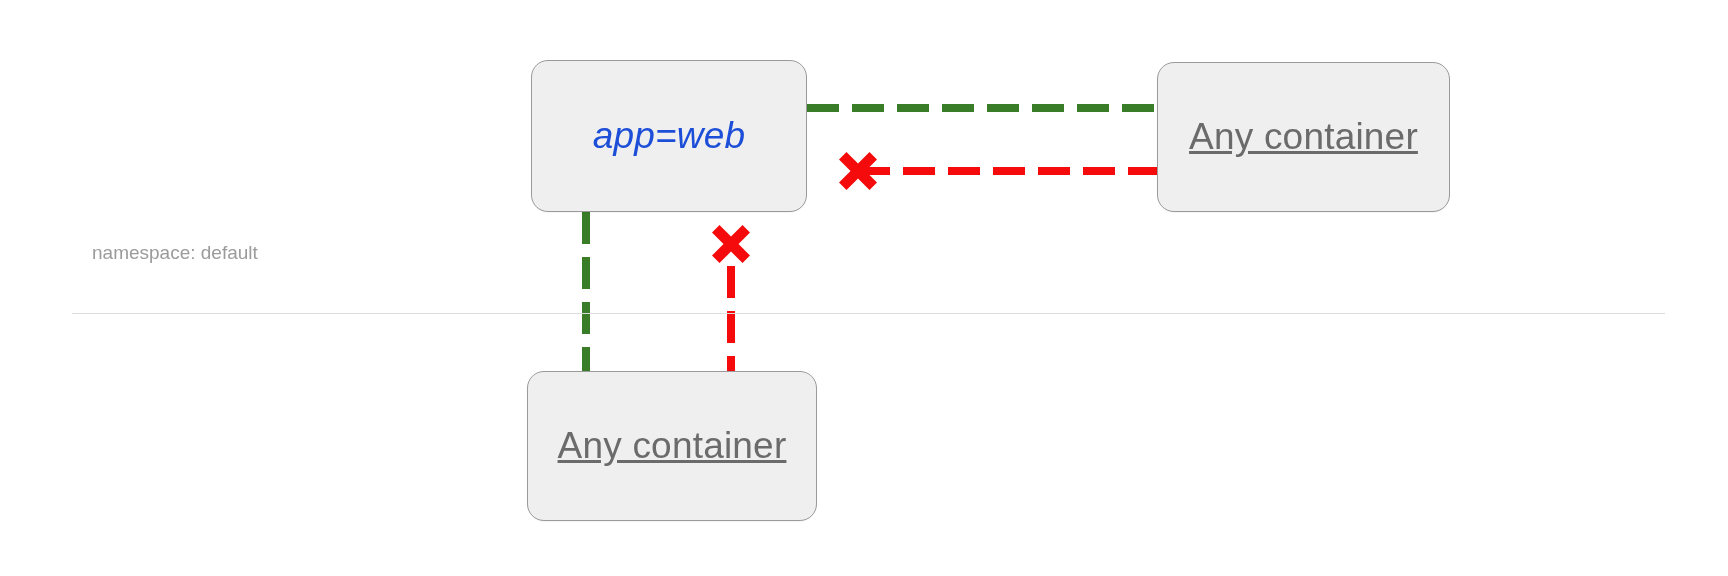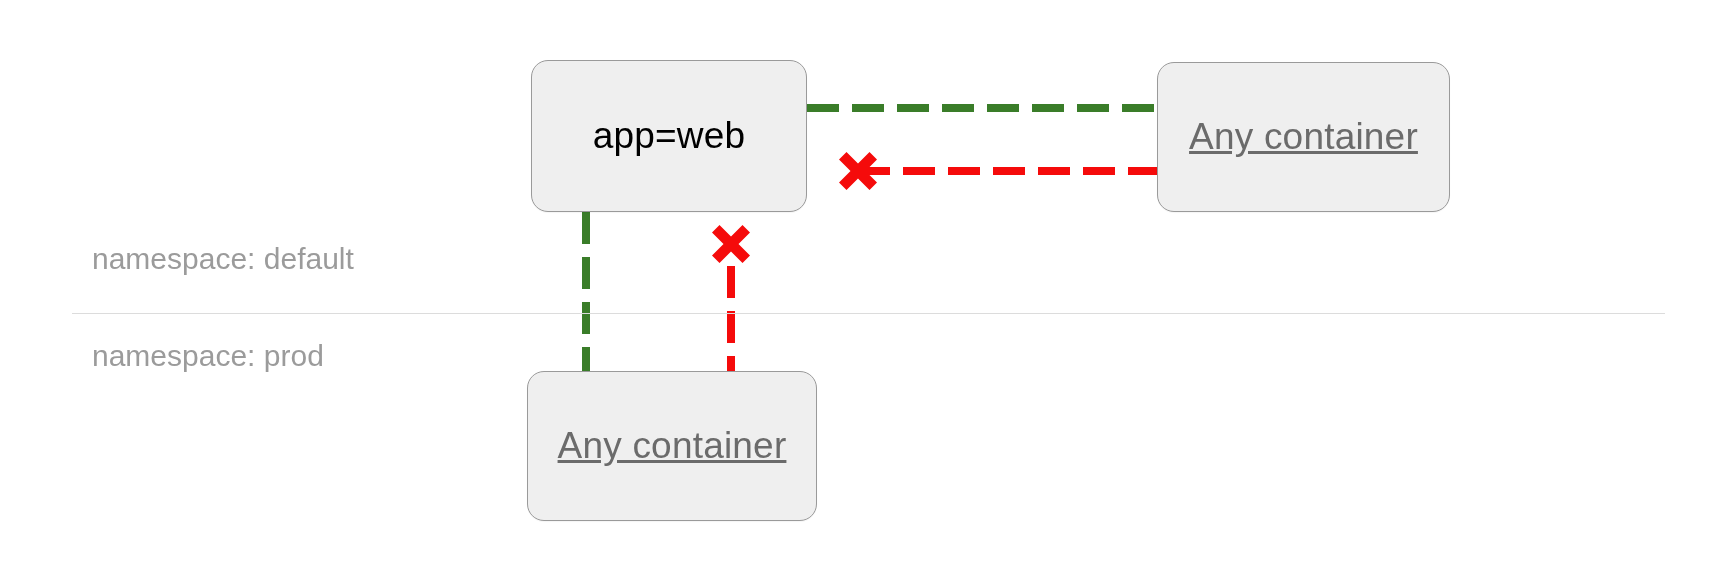--- a/index.html
+++ b/index.html
@@ -41,21 +41,21 @@
   }
   .node-primary .node-label {
     color: #1a1a1a;
   }
   .node-secondary .node-label {
     color: #6b6b6b;
     text-decoration: underline;
   }
   .ns-label {
     position: absolute;
-    font-size: 30px;
+    font-size: 19px;
     color: #9b9b9b;
     white-space: nowrap;
   }
   .divider {
     position: absolute;
     height: 1px;
     background: #dcdcdc;
   }
   .xmark {
     position: absolute;
@@ -71,24 +71,23 @@
   <svg id="edges" viewBox="0 0 1728 576" xmlns="http://www.w3.org/2000/svg">
     <line class="edge edge-allow" id="svg-edge-0" stroke="#3a7d29" stroke-width="8" stroke-dasharray="32 13" x1="807" y1="108" x2="1157" y2="108"></line>
     <line class="edge edge-deny" id="svg-edge-1" stroke="#f50b0b" stroke-width="8" stroke-dasharray="32 13" x1="858" y1="171" x2="1157" y2="171"></line>
     <line class="edge edge-allow" id="svg-edge-2" stroke="#3a7d29" stroke-width="8" stroke-dasharray="32 13" x1="586" y1="212" x2="586" y2="371"></line>
     <line class="edge edge-deny" id="svg-edge-3" stroke="#f50b0b" stroke-width="8" stroke-dasharray="32 13" x1="731" y1="266" x2="731" y2="371"></line>
   </svg>
 
   <div class="divider" id="ns-divider" style="left: 72px; top: 313px; width: 1593px; background: rgb(220, 220, 220);"></div>
 
   <div class="ns-label" id="zone-label-0" style="left: 92px; top: 242px; color: rgb(155, 155, 155);">namespace: default</div>
-  <div class="ns-label" id="zone-label-1" style="left: 92px; top: 339px; color: rgb(155, 155, 155);">namespace: prod</div>
 
   <div class="node node-primary" id="node-0" style="left: 531px; top: 60px; width: 276px; height: 152px; background: rgb(239, 239, 239); border-color: rgb(154, 154, 154);">
-    <span class="node-label" style="color: #000000;">app=web</span>
+    <span class="node-label" style="color: #1d4ed8; font-style: italic;">app=web</span>
   </div>
 
   <div class="node node-secondary" id="node-1" style="left: 1157px; top: 62px; width: 293px; height: 150px; background: rgb(239, 239, 239); border-color: rgb(154, 154, 154);">
     <span class="node-label" style="color: rgb(107, 107, 107);">Any container</span>
   </div>
 
   <div class="node node-secondary" id="node-2" style="left: 527px; top: 371px; width: 290px; height: 150px; background: rgb(239, 239, 239); border-color: rgb(154, 154, 154);">
     <span class="node-label" style="color: rgb(107, 107, 107);">Any container</span>
   </div>
 

